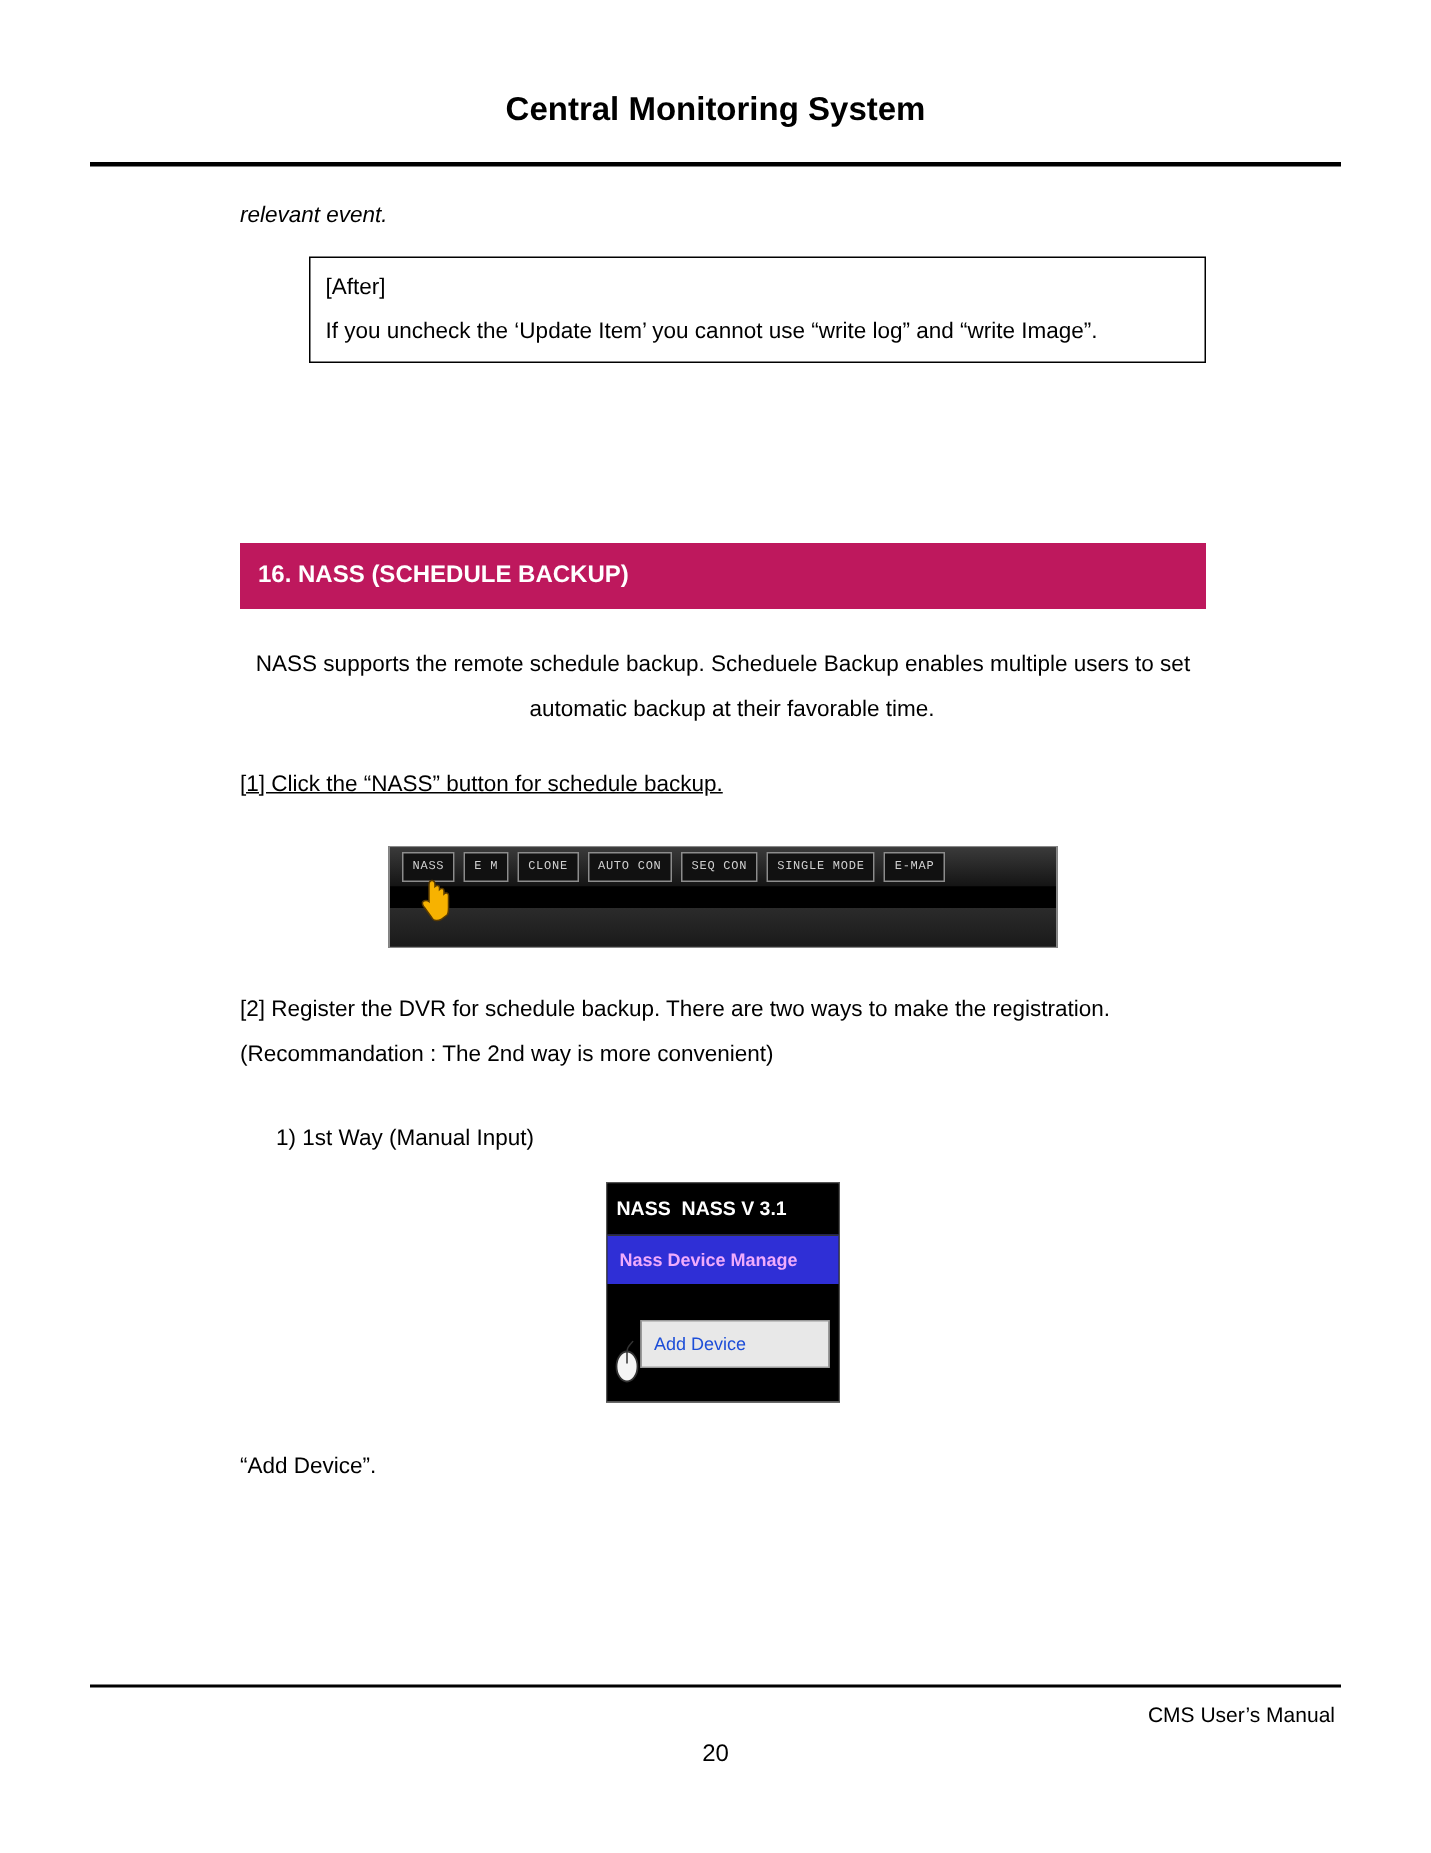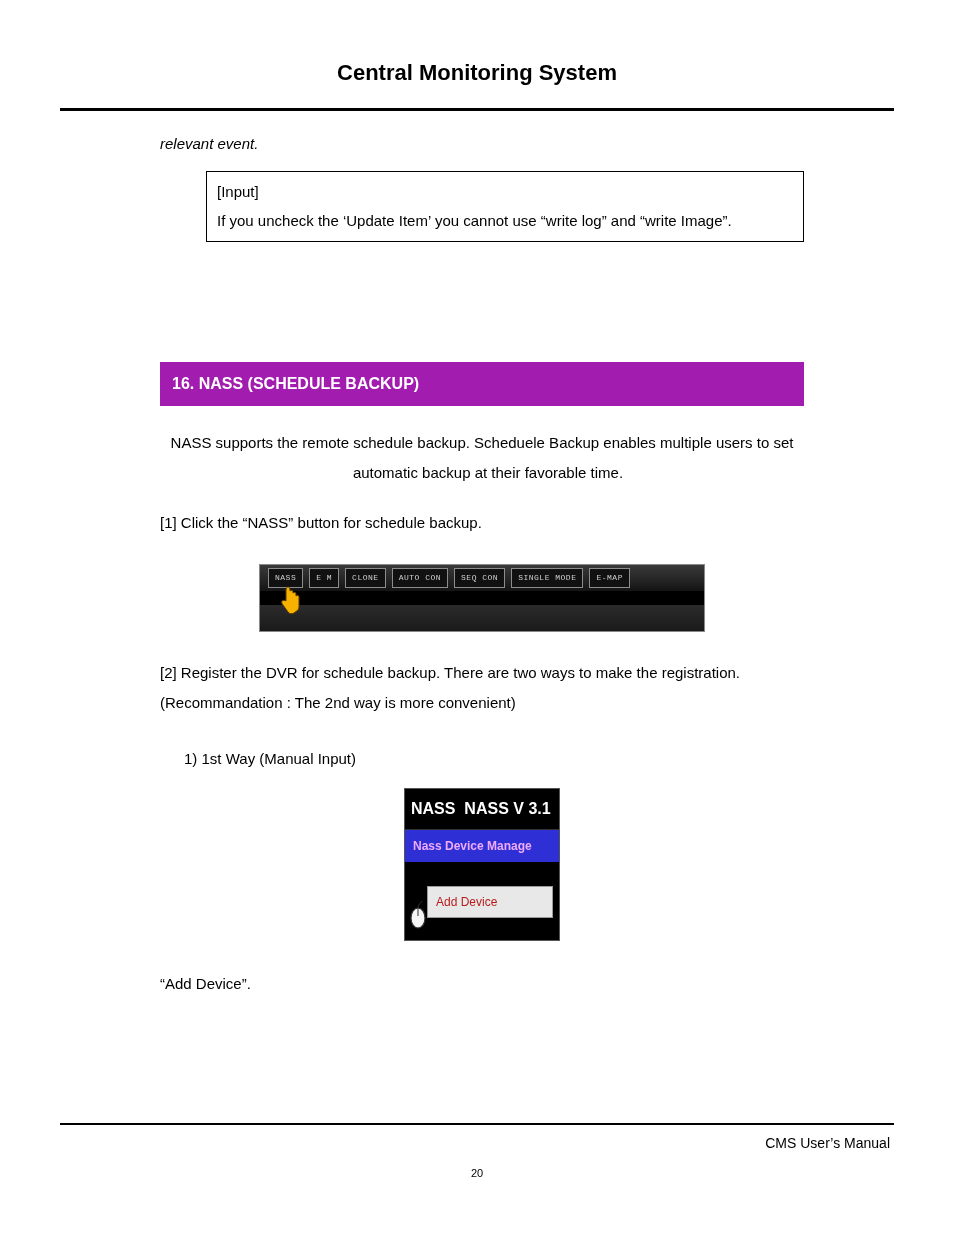--- a/index.html
+++ b/index.html
@@ -33,28 +33,28 @@
     line-height: 2.0;
   }
   .relevant { margin-bottom: 12px; font-style: italic; }
   .note-box {
     border: 1px solid #000;
     padding: 6px 10px;
     margin: 8px 0 120px 46px;
     line-height: 1.9;
   }
   .section-header {
-    background: #a21caf;
+    background: #be185d;
     color: #fff;
     font-weight: bold;
     padding: 6px 12px;
     margin: 0 0 22px 0;
     font-size: 16px;
   }
-  .para { margin-bottom: 26px; }
+  .para { margin-bottom: 26px; text-decoration: underline; }
   .indent-sub { padding-left: 12px; }
   .para-first { margin-bottom: 20px; text-align: center; }
   .toolbar-fig {
     width: 446px;
     margin: 8px auto 26px auto;
     background: #000;
     border: 1px solid #888;
     padding: 0;
   }
   .toolbar-top {
@@ -89,21 +89,21 @@
   .nass-fig {
     width: 156px;
     margin: 14px auto 28px auto;
     border: 1px solid #555;
     background: #000;
     font-family: Tahoma, Arial, sans-serif;
   }
   .nass-title {
     background: #000;
     color: #fff;
-    font-size: 16px;
+    font-size: 13px;
     padding: 4px 6px;
     font-weight: bold;
   }
   .nass-title .v { font-weight: bold; }
   .nass-sub {
     background: #2f2fd6;
     color: #f0abfc;
     font-size: 12px;
     padding: 4px 8px;
     font-weight: bold;
@@ -114,21 +114,21 @@
     height: 78px;
     position: relative;
   }
   .add-device {
     position: absolute;
     top: 24px;
     left: 22px;
     right: 6px;
     background: #e8e8e8;
     border: 1px solid #9a9a9a;
-    color: #b91c1c;
+    color: #1d4ed8;
     font-size: 12px;
     padding: 3px 8px;
   }
   .mouse-icon {
     position: absolute;
     left: 2px;
     bottom: 0px;
   }
   .way-heading {
     padding-left: 24px;
@@ -147,35 +147,35 @@
     right: 64px;
     bottom: 84px;
     font-size: 14px;
   }
   .page-number {
     position: absolute;
     left: 0;
     right: 0;
     bottom: 56px;
     text-align: center;
-    font-size: 11px;
+    font-size: 16px;
   }
 </style>
 </head>
 <body>
 
 <div class="page">
   <div class="page-title">Central Monitoring System</div>
   <hr class="top-rule">
 
   <div class="content">
     <div class="relevant">relevant event.</div>
 
     <div class="note-box">
-      <div>[Input]</div>
+      <div>[After]</div>
       <div>If you uncheck the ‘Update Item’ you cannot use “write log” and “write Image”.</div>
     </div>
 
     <div class="section-header">16. NASS (SCHEDULE BACKUP)</div>
 
     <div class="para-first">
       <div>NASS supports the remote schedule backup. Scheduele Backup enables multiple users to set</div>
       <div class="indent-sub">automatic backup at their favorable time.</div>
     </div>
 

